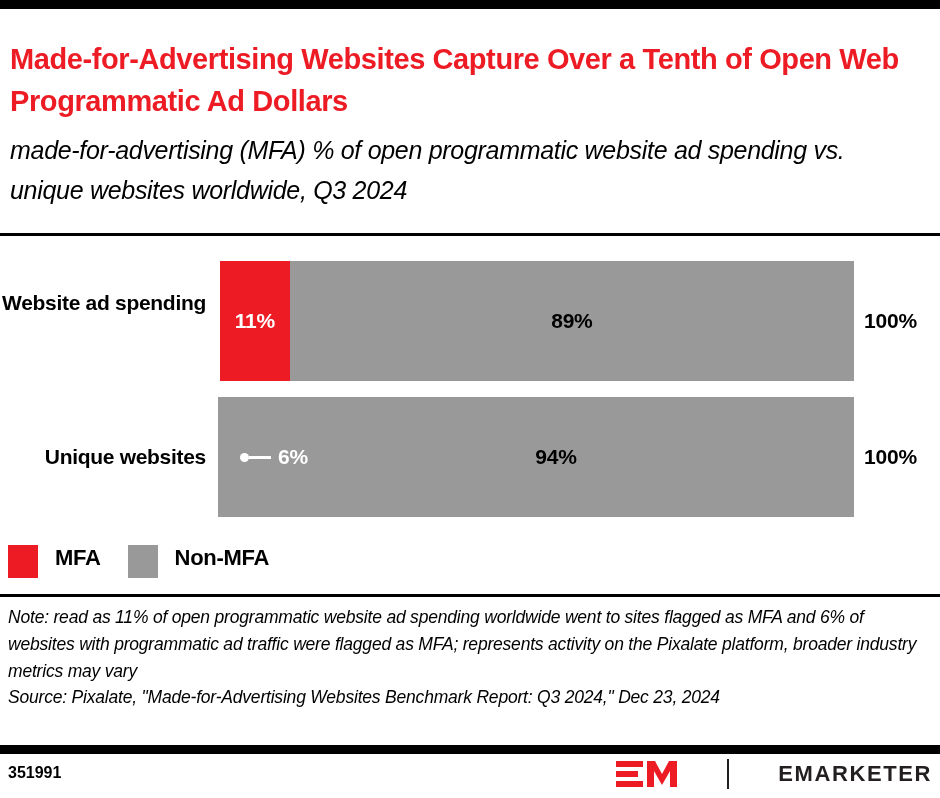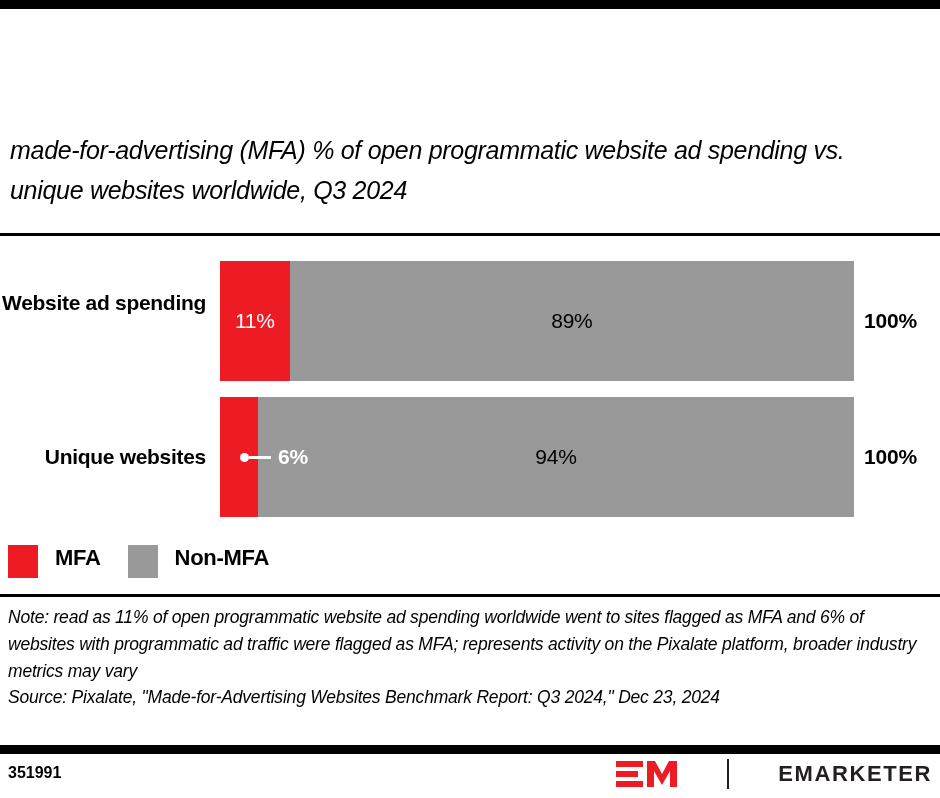--- a/index.html
+++ b/index.html
@@ -107,21 +107,21 @@
     top: 0; height: 100%;
     display: flex;
     align-items: center;
     justify-content: center;
   }
   .seg-mfa   { left: 0; background: #ED1B24; }
   .seg-other { right: 0; background: #999999; }
 
   .seg-value {
     font-size: 21px;
-    font-weight: normal;
+    font-weight: bold;
     letter-spacing: -0.2px;
   }
   .val-white { color: #ffffff; }
   .val-black { color: #000000; }
 
   
   .callout {
     position: absolute;
     top: 50%;
     left: 20px;
@@ -234,20 +234,21 @@
     letter-spacing: 1.6px;
   }
 </style>
 </head>
 <body>
 
 <div id="page">
 
   <div class="rule-top"></div>
 
+  <h1 class="title">Made-for-Advertising Websites Capture Over a Tenth of Open Web Programmatic Ad Dollars</h1>
   <h2 class="subtitle">made-for-advertising (MFA) % of open programmatic website ad spending vs. unique websites worldwide, Q3 2024</h2>
 
   <div class="rule-thin-1"></div>
 
   <div class="plot">
 
     <div class="row row-1">
       <div class="cat-label">Website ad spending</div>
       <div class="bar-track">
         <div class="seg seg-mfa" style="width:11%;">
@@ -257,21 +258,21 @@
           <span class="seg-value val-black">89%</span>
         </div>
       </div>
       <div class="row-total">100%</div>
     </div>
 
     <div class="row row-2">
       <div class="cat-label">Unique websites</div>
       <div class="bar-track">
         <div class="seg seg-mfa" style="width:6%;"></div>
-        <div class="seg seg-other" style="width:94%;">
+        <div class="seg seg-other" style="width:94%;padding-left:40px;">
           <span class="seg-value val-black">94%</span>
         </div>
         <div class="callout">
           <span class="callout-dot"></span>
           <span class="callout-line"></span>
           <span class="callout-text">6%</span>
         </div>
       </div>
       <div class="row-total">100%</div>
     </div>

